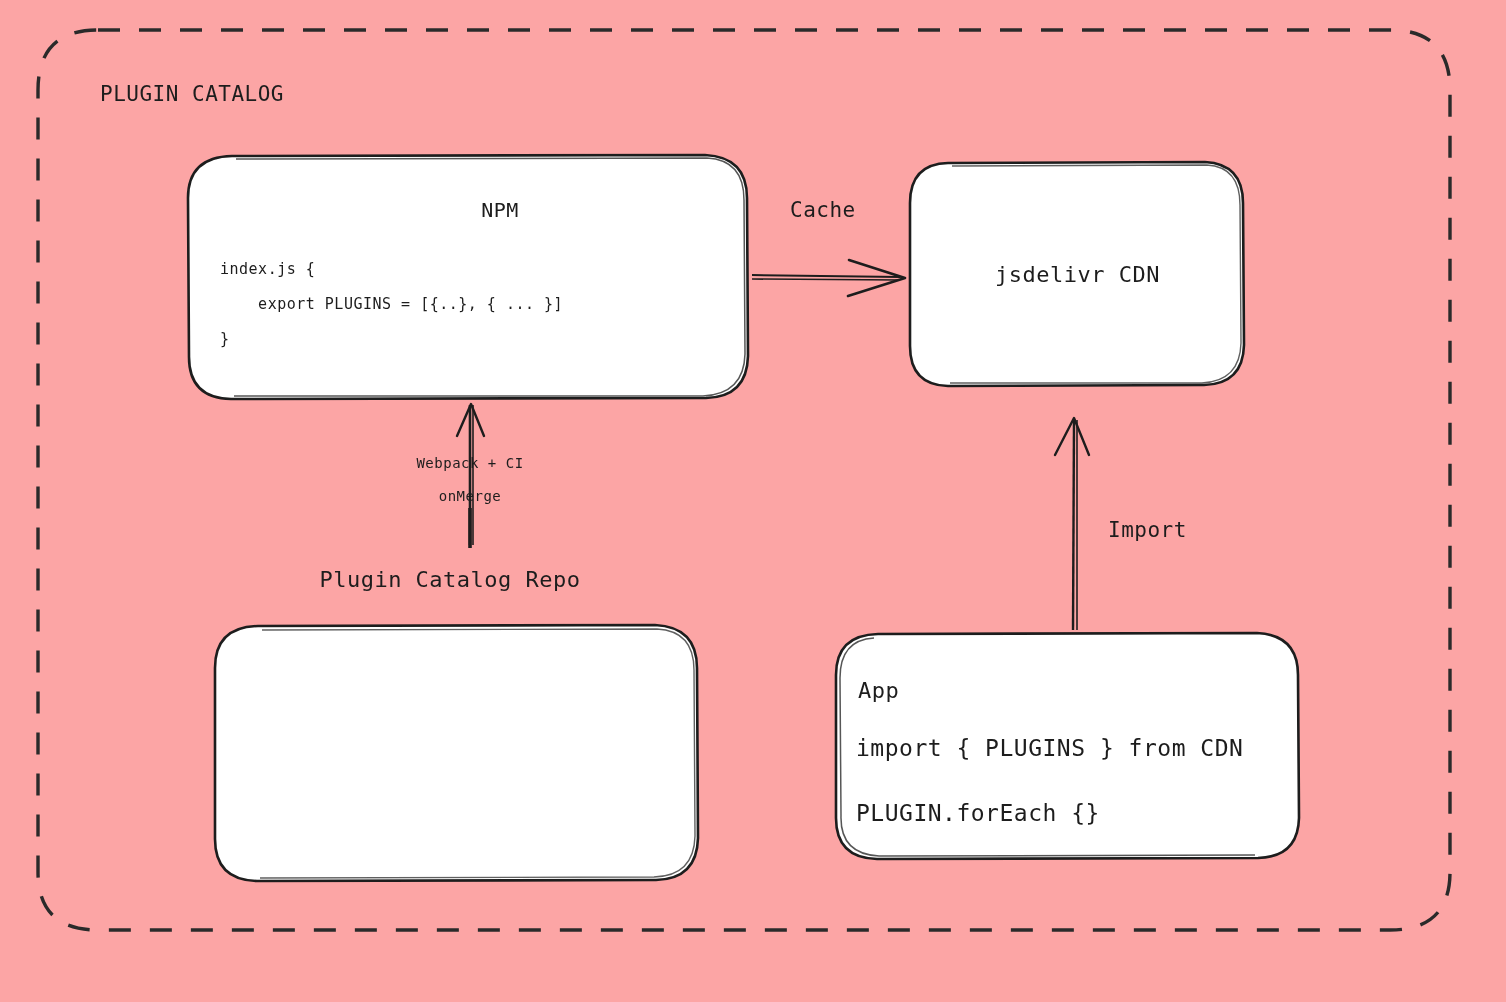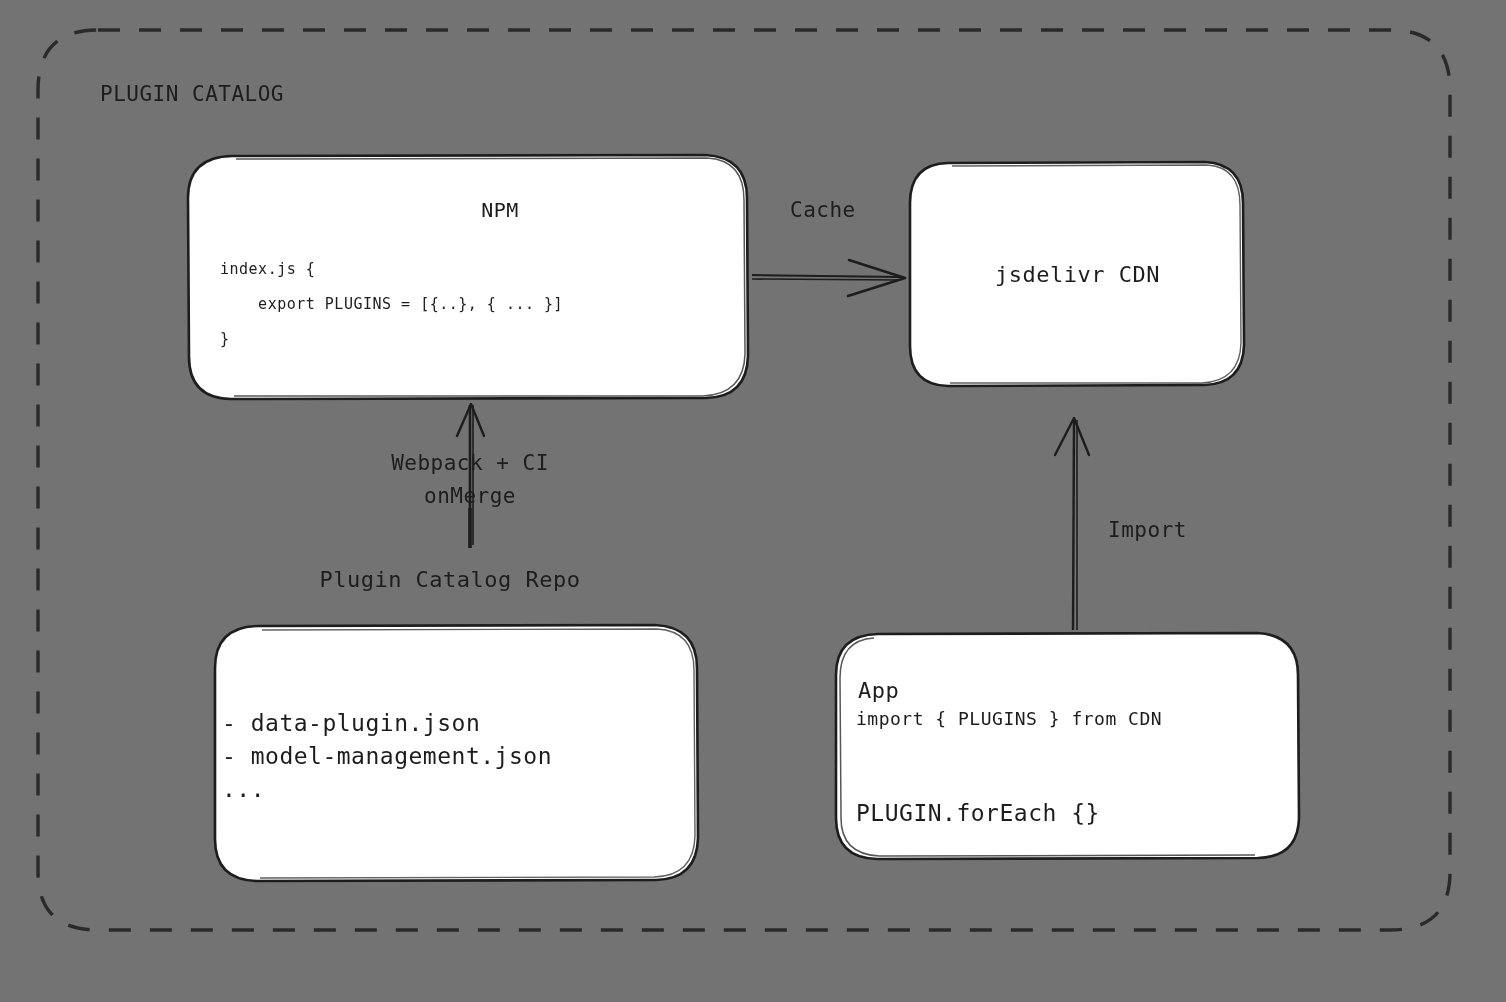--- a/index.html
+++ b/index.html
@@ -4,21 +4,21 @@
 <style>
   html, body {
     margin: 0;
     padding: 0;
     background: #ffffff;
   }
   #canvas {
     position: relative;
     width: 1506px;
     height: 1002px;
-    background: #737373;
+    background: #fca5a5;
     overflow: hidden;
     font-family: "DejaVu Sans Mono", "Liberation Mono", monospace;
     color: #1d1d1d;
   }
   .svg-layer {
     position: absolute;
     left: 0;
     top: 0;
     width: 1506px;
     height: 1002px;
@@ -68,21 +68,21 @@
   #import-label {
     left: 1108px;
     top: 518px;
     font-size: 21px;
   }
   #webpack-label {
     left: 300px;
     top: 447px;
     width: 340px;
     text-align: center;
-    font-size: 21px;
+    font-size: 14px;
     line-height: 33px;
   }
   #repo-label {
     left: 190px;
     top: 567px;
     width: 520px;
     text-align: center;
     font-size: 22px;
   }
   
@@ -93,22 +93,22 @@
     line-height: 33px;
   }
   
   #app-title {
     left: 858px;
     top: 678px;
     font-size: 22px;
   }
   #app-line1 {
     left: 856px;
-    top: 708px;
-    font-size: 18px;
+    top: 735px;
+    font-size: 23px;
   }
   #app-line2 {
     left: 856px;
     top: 800px;
     font-size: 23px;
   }
 </style>
 </head>
 <body>
 
@@ -158,21 +158,18 @@
 }</div>
 
   <div class="txt" id="cdn-title">jsdelivr CDN</div>
 
   <div class="txt" id="cache-label">Cache</div>
   <div class="txt" id="import-label">Import</div>
   <div class="txt" id="webpack-label">Webpack + CI
 onMerge</div>
 
   <div class="txt" id="repo-label">Plugin Catalog Repo</div>
-  <div class="txt" id="repo-list">- data-plugin.json
-- model-management.json
-...</div>
 
   <div class="txt" id="app-title">App</div>
   <div class="txt" id="app-line1">import { PLUGINS } from CDN</div>
   <div class="txt" id="app-line2">PLUGIN.forEach {}</div>
 
 </div>
 
 </body></html>

